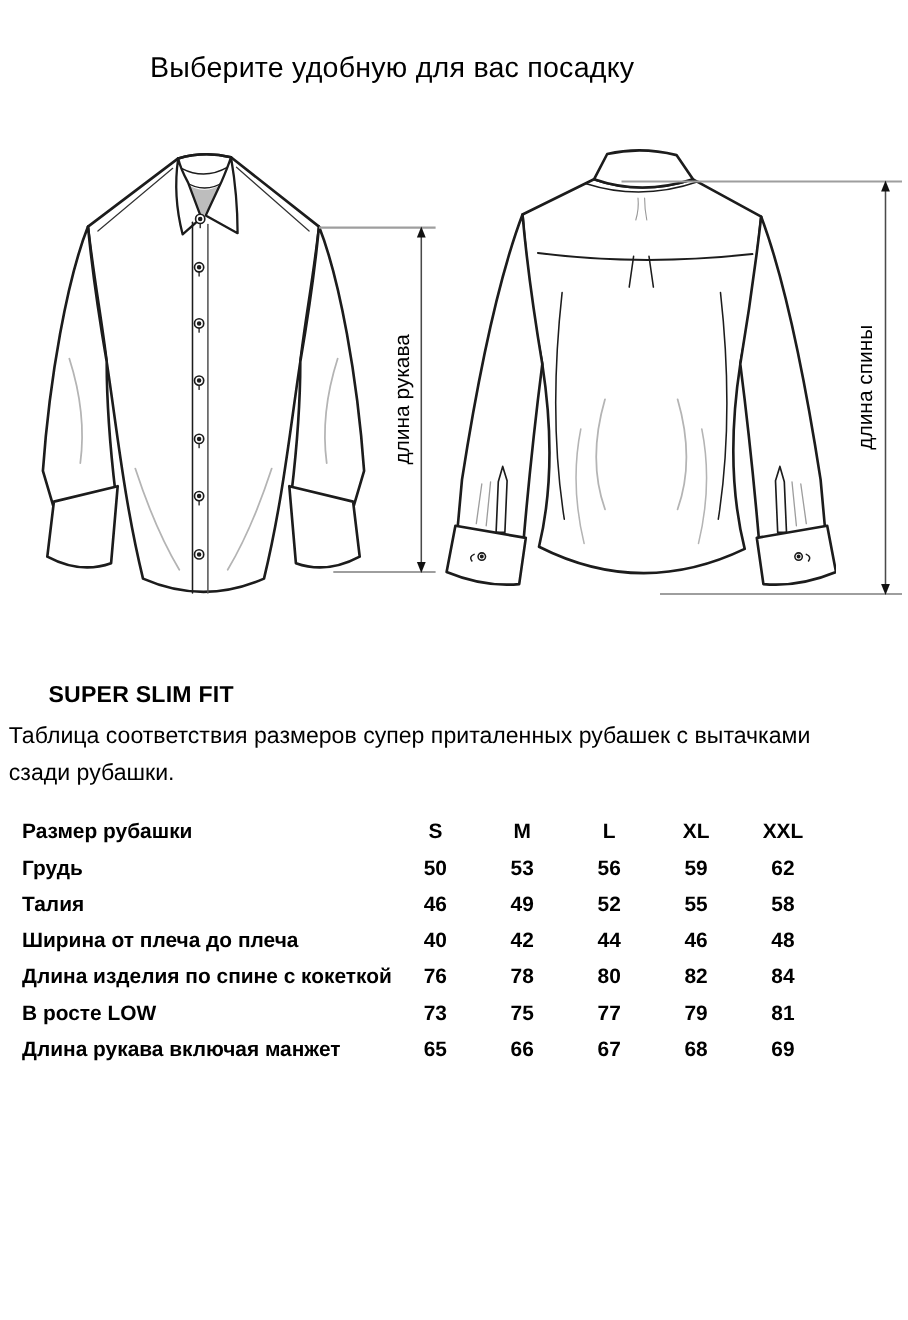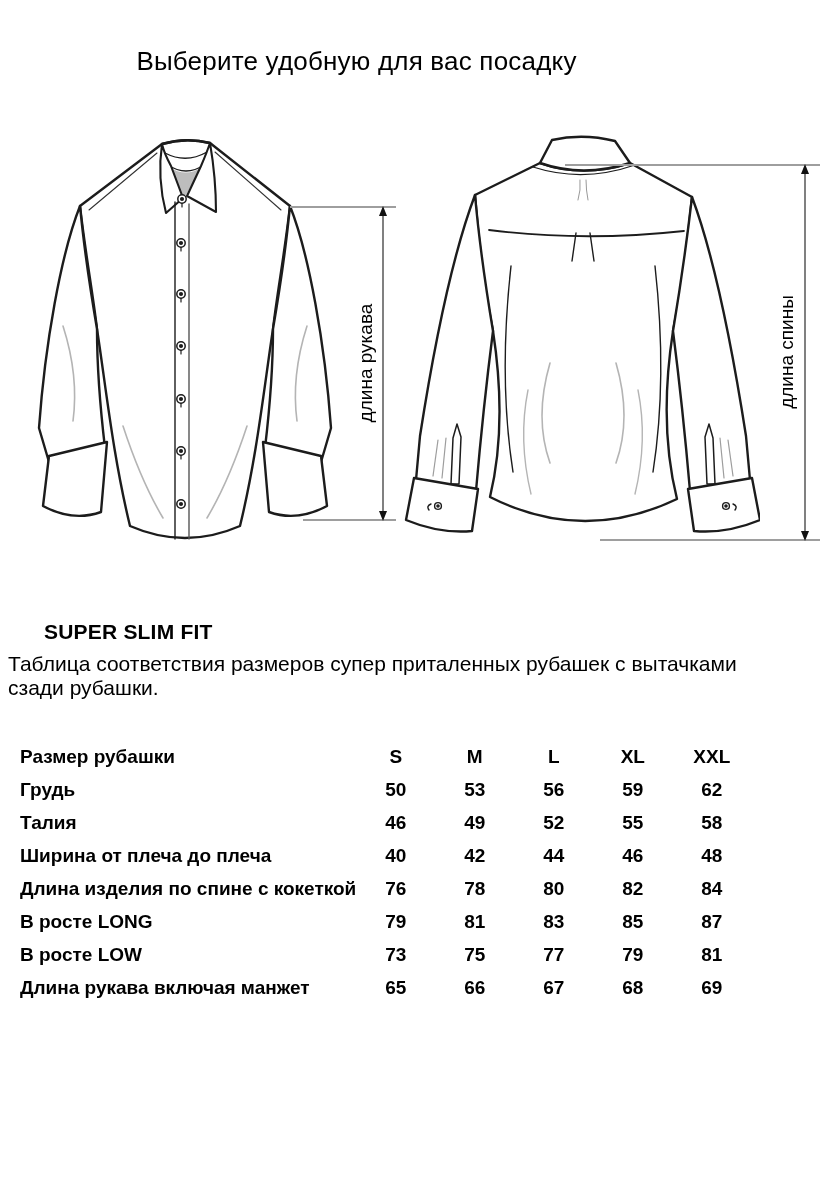--- a/index.html
+++ b/index.html
@@ -14,21 +14,21 @@
   .figure{position:absolute;}
   .fig-front{left:35px;top:126px;width:300px;height:424px;}
   .fig-back{left:400px;top:128px;width:360px;height:430px;}
   .overlay{position:absolute;left:0;top:0;width:825px;height:620px;pointer-events:none;}
   .dim-label{font-family:"Liberation Sans","DejaVu Sans",sans-serif;font-size:19px;fill:#000;}
   .section-heading{
     position:absolute;left:8px;top:620px;font-size:21px;font-weight:700;letter-spacing:.2px;margin-left:36px;
   }
   .section-desc{
     position:absolute;left:8px;top:652px;width:760px;
-    font-size:21px;line-height:24px;font-weight:400;
+    font-size:21px;line-height:34px;font-weight:400;
   }
   table.size-table{
     position:absolute;left:20px;top:740px;border-collapse:collapse;table-layout:fixed;
     font-size:19px;
     font-weight:bold;
   }
   table.size-table td{height:33px;padding:0;vertical-align:middle;white-space:nowrap;}
   table.size-table td.lbl{width:270px;text-align:left;}
   table.size-table td.val{width:79px;text-align:center;}
   svg{display:block;}
@@ -237,28 +237,20 @@
       </tr>
       <tr>
         <td class="lbl">Длина изделия по спине с кокеткой</td>
         <td class="val">76</td>
         <td class="val">78</td>
         <td class="val">80</td>
         <td class="val">82</td>
         <td class="val">84</td>
       </tr>
       <tr>
-        <td class="lbl">В росте LONG</td>
-        <td class="val">79</td>
-        <td class="val">81</td>
-        <td class="val">83</td>
-        <td class="val">85</td>
-        <td class="val">87</td>
-      </tr>
-      <tr>
         <td class="lbl">В росте LOW</td>
         <td class="val">73</td>
         <td class="val">75</td>
         <td class="val">77</td>
         <td class="val">79</td>
         <td class="val">81</td>
       </tr>
       <tr>
         <td class="lbl">Длина рукава включая манжет</td>
         <td class="val">65</td>

